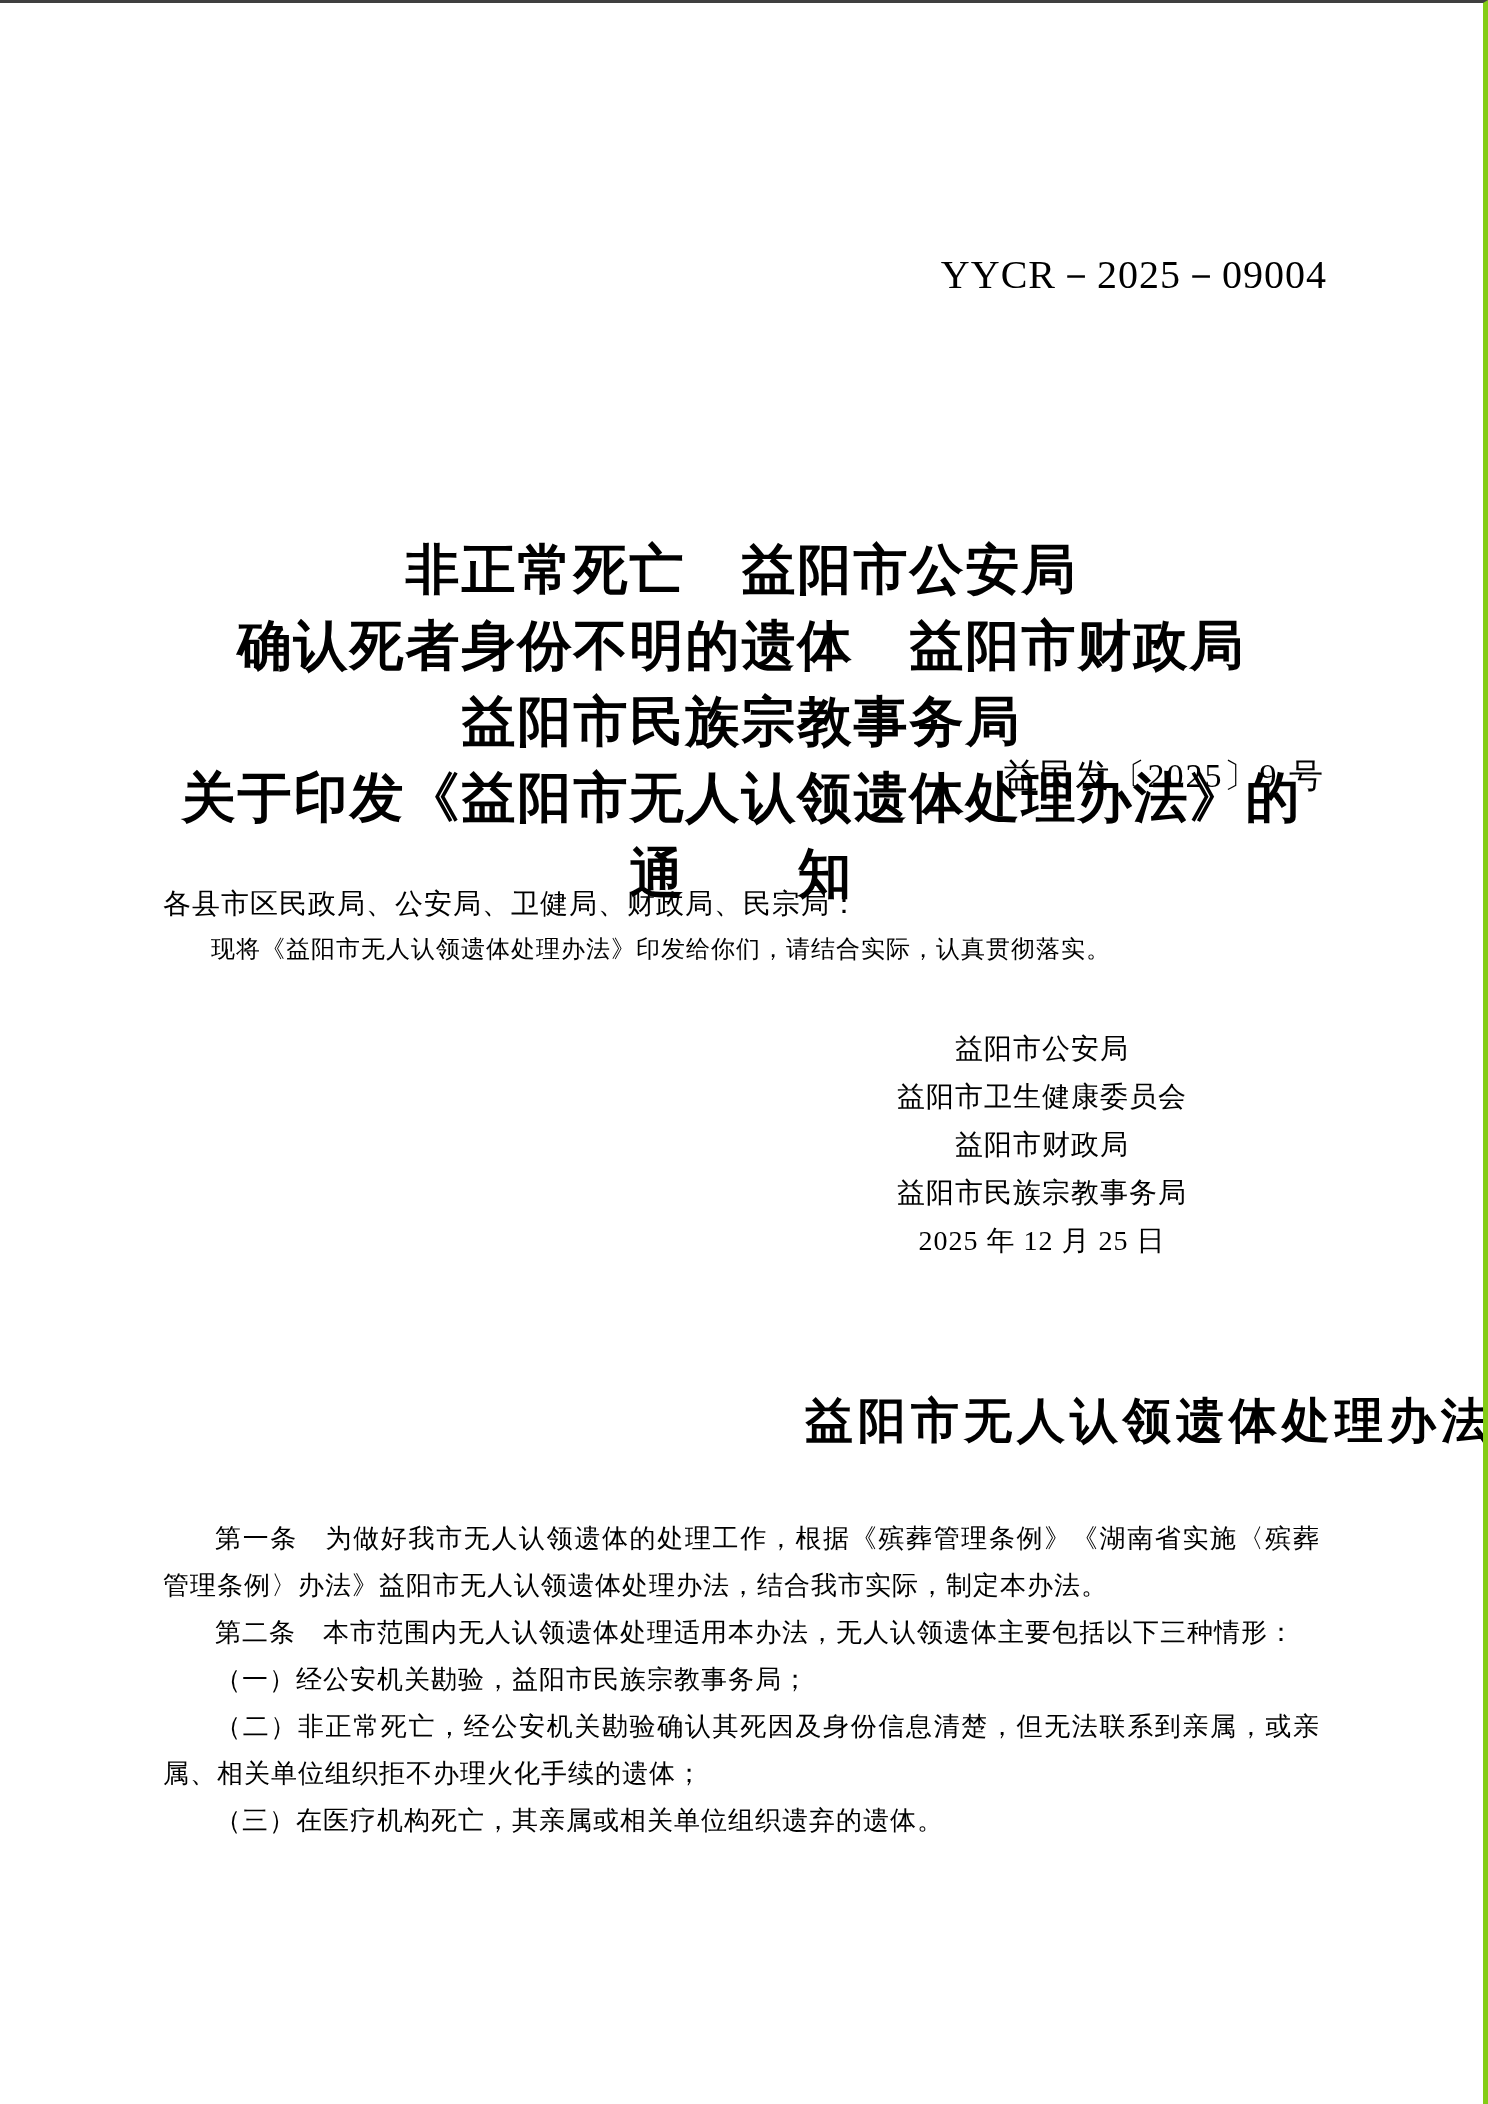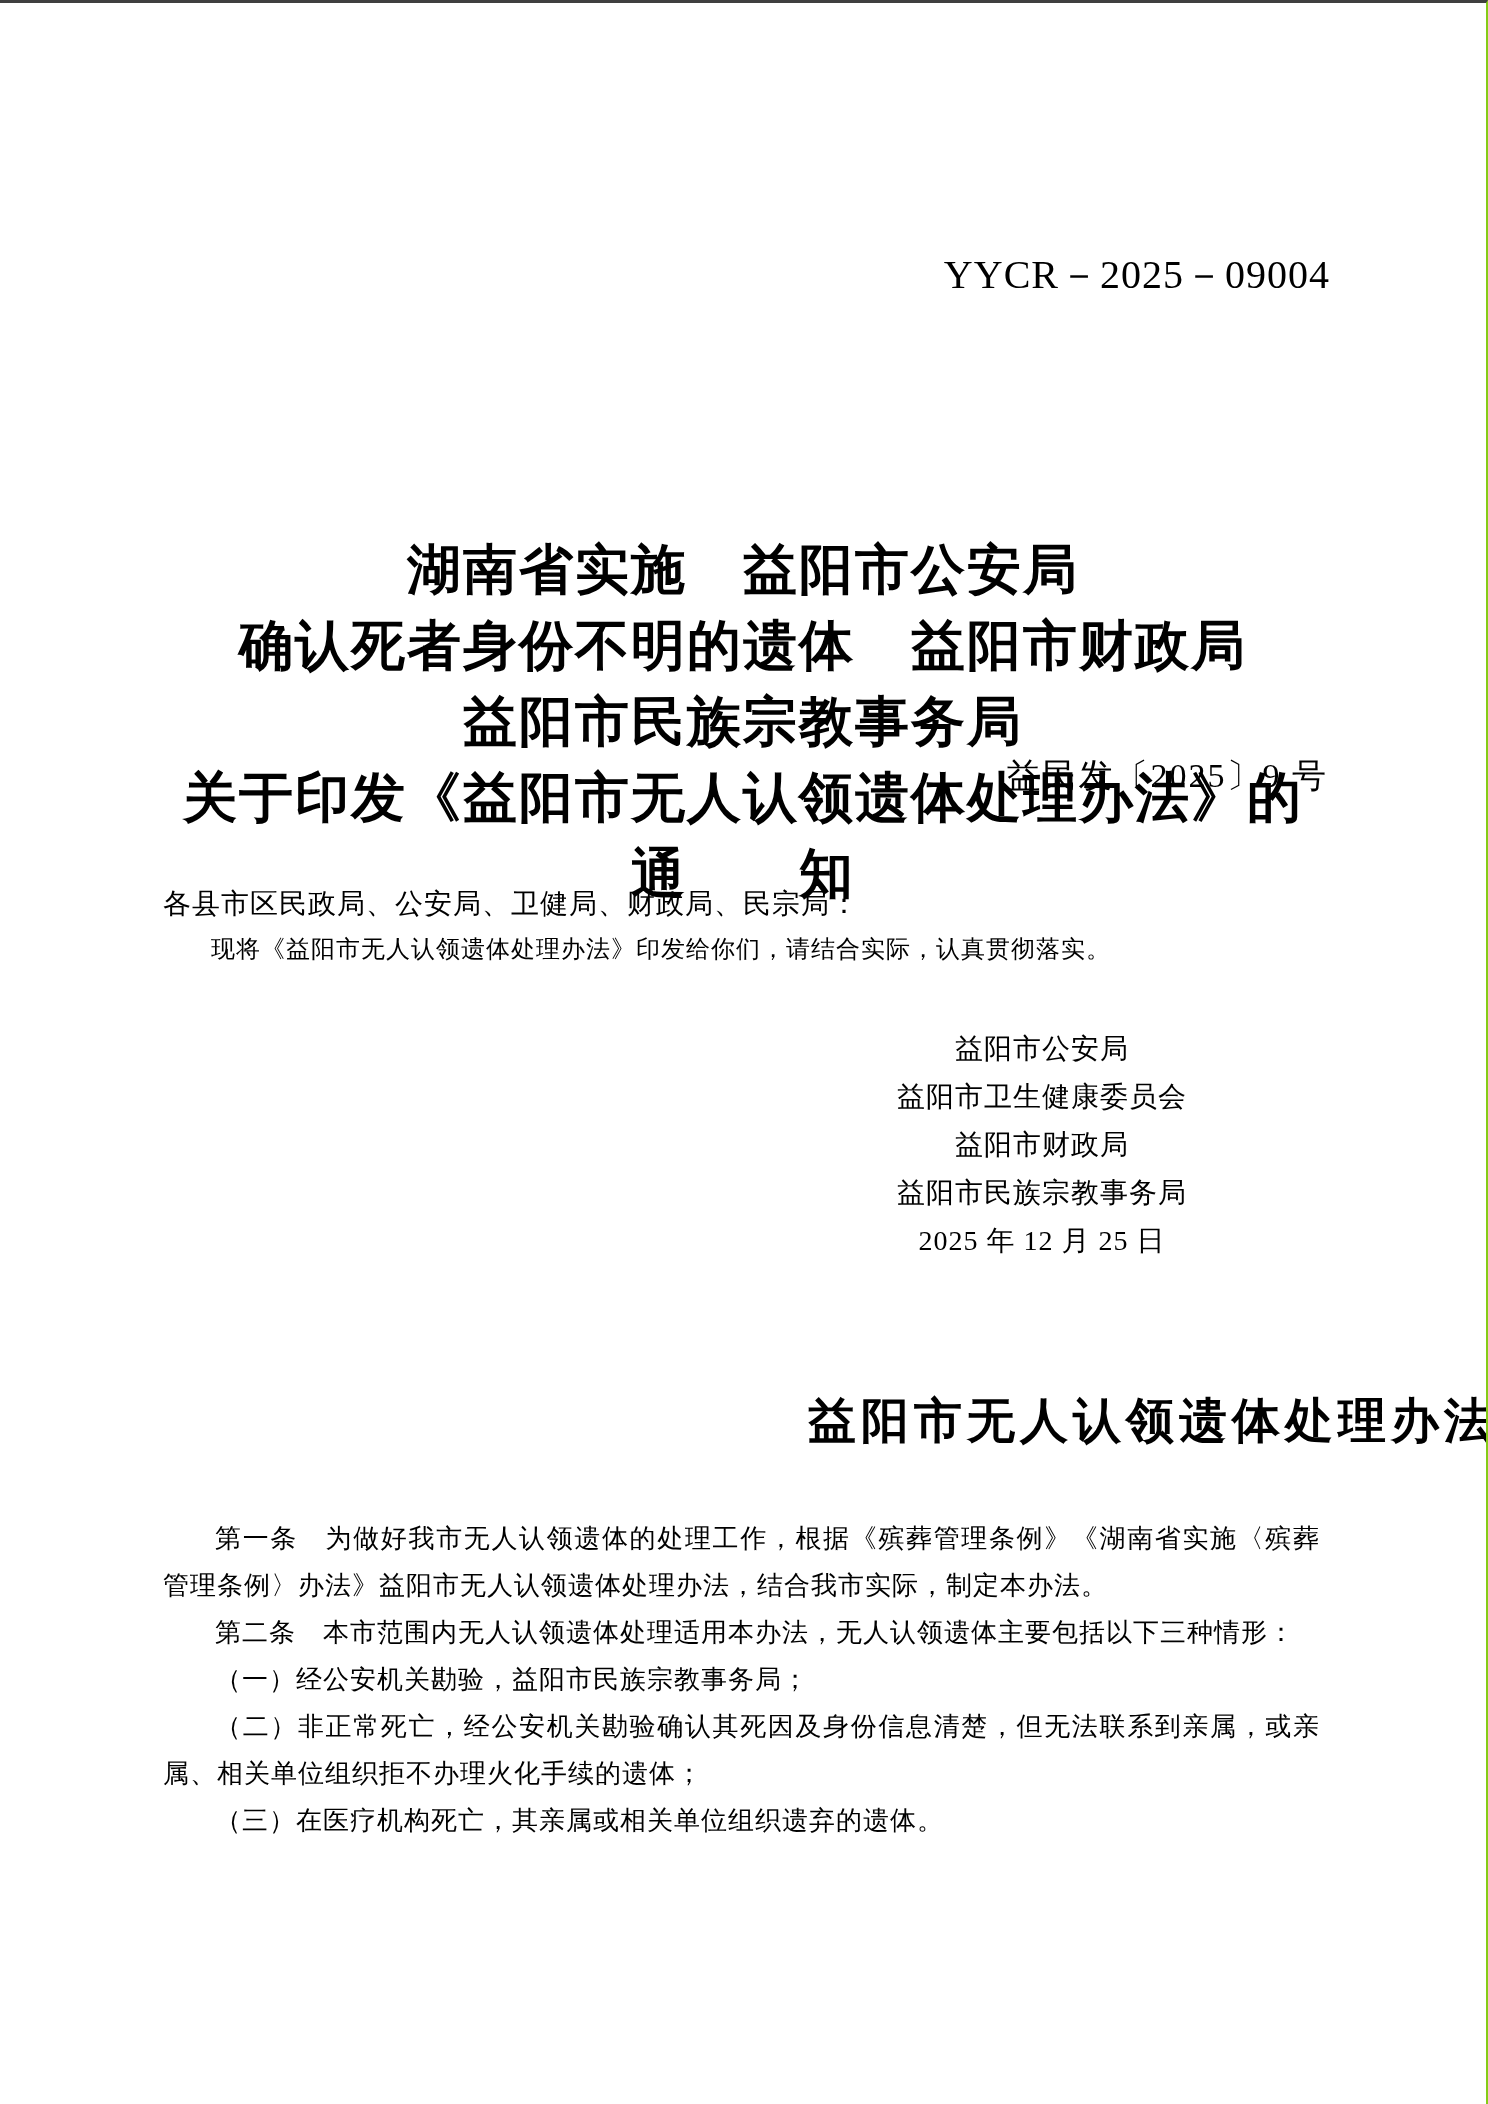--- a/index.html
+++ b/index.html
@@ -5,21 +5,21 @@
   html,body{margin:0;padding:0;background:#ffffff;}
   #page{
     position:relative;
     width:1488px;height:2104px;
     background:#ffffff;
     color:#000000;
     font-family:"Liberation Serif","DejaVu Serif",serif;
     overflow:hidden;
     box-sizing:border-box;
     border-top:3px solid #3f3f3f;
-    border-right:2px solid #84cc16;
+    border-right:5px solid #84cc16;
   }
   .doc-number{
     position:absolute;top:244px;right:156px;
     font-size:40px;letter-spacing:1px;white-space:nowrap;
   }
   .title-block{
     position:absolute;top:377px;left:0;width:100%;
     text-align:center;font-weight:bold;
     font-size:54px;line-height:76px;letter-spacing:2px;
     white-space:pre;
@@ -56,21 +56,21 @@
   .body-block p{margin:0;text-indent:2em;}
 </style>
 </head>
 <body>
 
 <div id="page">
 
   <div class="doc-number">YYCR－2025－09004</div>
 
   <div class="title-block">
-    <div>湖南省实施　益阳市公安局</div><div>确认死者身份不明的遗体　益阳市财政局</div><div>益阳市民族宗教事务局</div><div>关于印发《益阳市无人认领遗体处理办法》的</div><div>通　　知</div>
+    <div>非正常死亡　益阳市公安局</div><div>确认死者身份不明的遗体　益阳市财政局</div><div>益阳市民族宗教事务局</div><div>关于印发《益阳市无人认领遗体处理办法》的</div><div>通　　知</div>
   </div>
 
   <div class="doc-ref">益民发〔2025〕9 号</div>
 
   <div class="addressee">各县市区民政局、公安局、卫健局、财政局、民宗局：</div>
 
   <div class="intro">现将《益阳市无人认领遗体处理办法》印发给你们，请结合实际，认真贯彻落实。</div>
 
   <div class="signature-block">
     <div>

